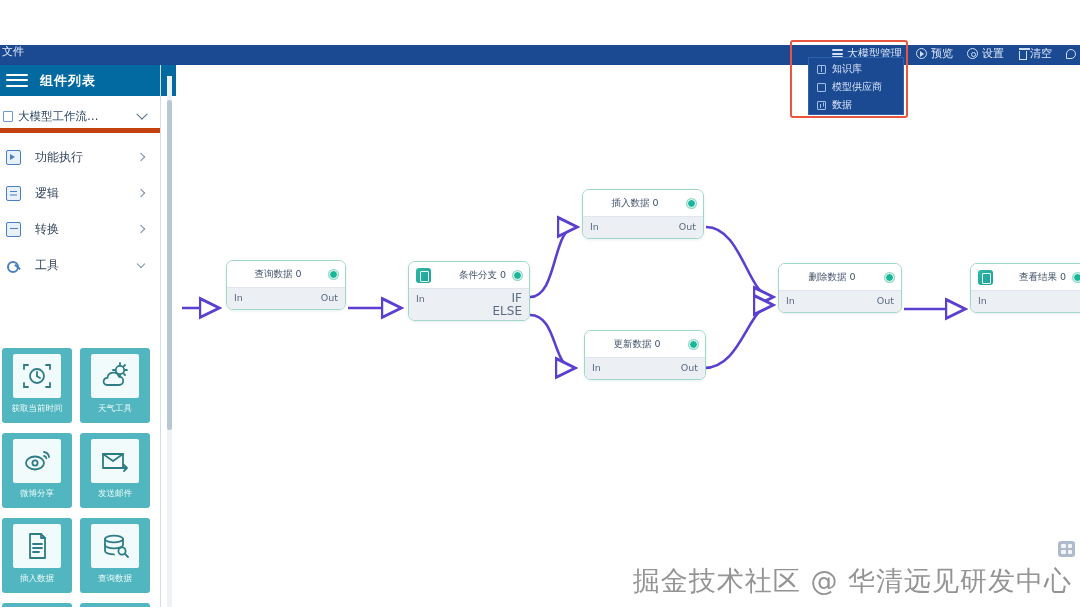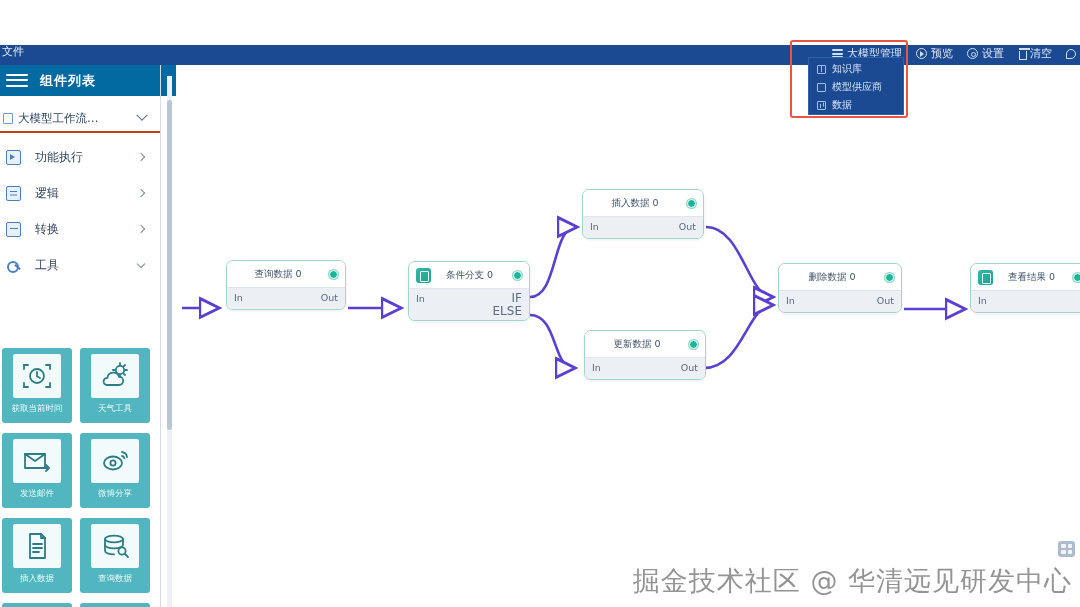--- a/index.html
+++ b/index.html
@@ -139,21 +139,21 @@
     background: #ffffff; border-radius: 1px;
   }
   .hamburger::before { top: 0; }
   .hamburger span { top: 5.5px; }
   .hamburger::after { top: 11px; }
   .panel-title { font-size: 13px; color: #ffffff; font-weight: 700; letter-spacing: 1px; }
 
   .wf-select {
     position: absolute; left: 0px; top: 40px; width: 160px; height: 28px;
     display: flex; align-items: center; gap: 5px;
-    border-bottom: 2px solid #c2410c; padding-left: 3px;
+    border-bottom: 5px solid #c2410c; padding-left: 3px;
   }
   .wf-lead {
     width: 10px; height: 11px; border: 1.3px solid #6f9ad1; border-radius: 1px; flex: none;
   }
   .wf-label { font-size: 11.5px; color: #2d4763; white-space: nowrap; }
   .chev {
     margin-left: auto; margin-right: 14px;
     width: 8px; height: 8px; border-right: 1.6px solid #5a6e86; border-bottom: 1.6px solid #5a6e86;
     transform: rotate(45deg) translate(-2px,-2px); flex: none;
   }
@@ -250,21 +250,21 @@
     flex: none; position: relative;
   }
   .node-badge::after {
     content: ""; position: absolute; left: 4px; top: 3px; width: 7px; height: 9px;
     border: 1.4px solid #e7fbf6; border-radius: 1px;
   }
   .node-title {
     font-size: 9.5px; color: #41536a; flex: 1; text-align: center;
     white-space: nowrap; overflow: hidden;
   }
-  .node-title.has-badge { text-align: left; margin-left: 8px; }
+  .node-title.has-badge { text-align: right; margin-left: 8px; }
   .node-dot {
     width: 9px; height: 9px; border-radius: 50%;
     background: #19b79a; border: 1.5px solid #ffffff;
     box-shadow: 0 0 0 1px #8fd8c6; flex: none;
   }
   .node-body {
     background: #eceff4; border-top: 1px solid #e1e6ee;
     display: flex; align-items: flex-start; justify-content: space-between;
     padding: 3px 7px; min-height: 22px;
   }
@@ -397,38 +397,38 @@
             <circle cx="21" cy="9" r="4.2"></circle>
             <path d="M21 2v2M21 14v2M28 9h-2M16 9h-2M26 4l-1.4 1.4M26 14l-1.4-1.4"></path>
             <path d="M8 24h12a4.2 4.2 0 0 0 0-8.4 6 6 0 0 0-11.6 1.2A3.6 3.6 0 0 0 8 24z"></path>
           </svg>
         </div>
         <div class="tool-name">天气工具</div>
       </div>
 
       <div class="tool-card">
         <div class="tool-ic">
+          <svg viewBox="0 0 32 30" fill="none" stroke="#2e7d86" stroke-width="1.8" stroke-linecap="round">
+            <ellipse cx="14" cy="17" rx="9" ry="6.5"></ellipse>
+            <circle cx="14" cy="17" r="2.6"></circle>
+            <path d="M23 6a6 6 0 0 1 5 5M23 10a3 3 0 0 1 2.4 2.4"></path>
+          </svg>
+        </div>
+        <div class="tool-name">微博分享</div>
+      </div>
+
+      <div class="tool-card">
+        <div class="tool-ic">
           <svg viewBox="0 0 32 30" fill="none" stroke="#2e7d86" stroke-width="1.8" stroke-linecap="round" stroke-linejoin="round">
             <rect x="4" y="8" width="20" height="14"></rect>
             <path d="M4 8l10 7 10-7"></path>
             <path d="M20 22h8M25 19l3 3-3 3"></path>
           </svg>
         </div>
         <div class="tool-name">发送邮件</div>
-      </div>
-
-      <div class="tool-card">
-        <div class="tool-ic">
-          <svg viewBox="0 0 32 30" fill="none" stroke="#2e7d86" stroke-width="1.8" stroke-linecap="round">
-            <ellipse cx="14" cy="17" rx="9" ry="6.5"></ellipse>
-            <circle cx="14" cy="17" r="2.6"></circle>
-            <path d="M23 6a6 6 0 0 1 5 5M23 10a3 3 0 0 1 2.4 2.4"></path>
-          </svg>
-        </div>
-        <div class="tool-name">微博分享</div>
       </div>
 
       <div class="tool-card">
         <div class="tool-ic">
           <svg viewBox="0 0 32 30" fill="none" stroke="#2e7d86" stroke-width="1.8" stroke-linecap="round" stroke-linejoin="round">
             <path d="M9 3h11l4 4v20H9z"></path>
             <path d="M20 3v4h4"></path>
             <path d="M12 13h9M12 17h9M12 21h6"></path>
           </svg>
         </div>

